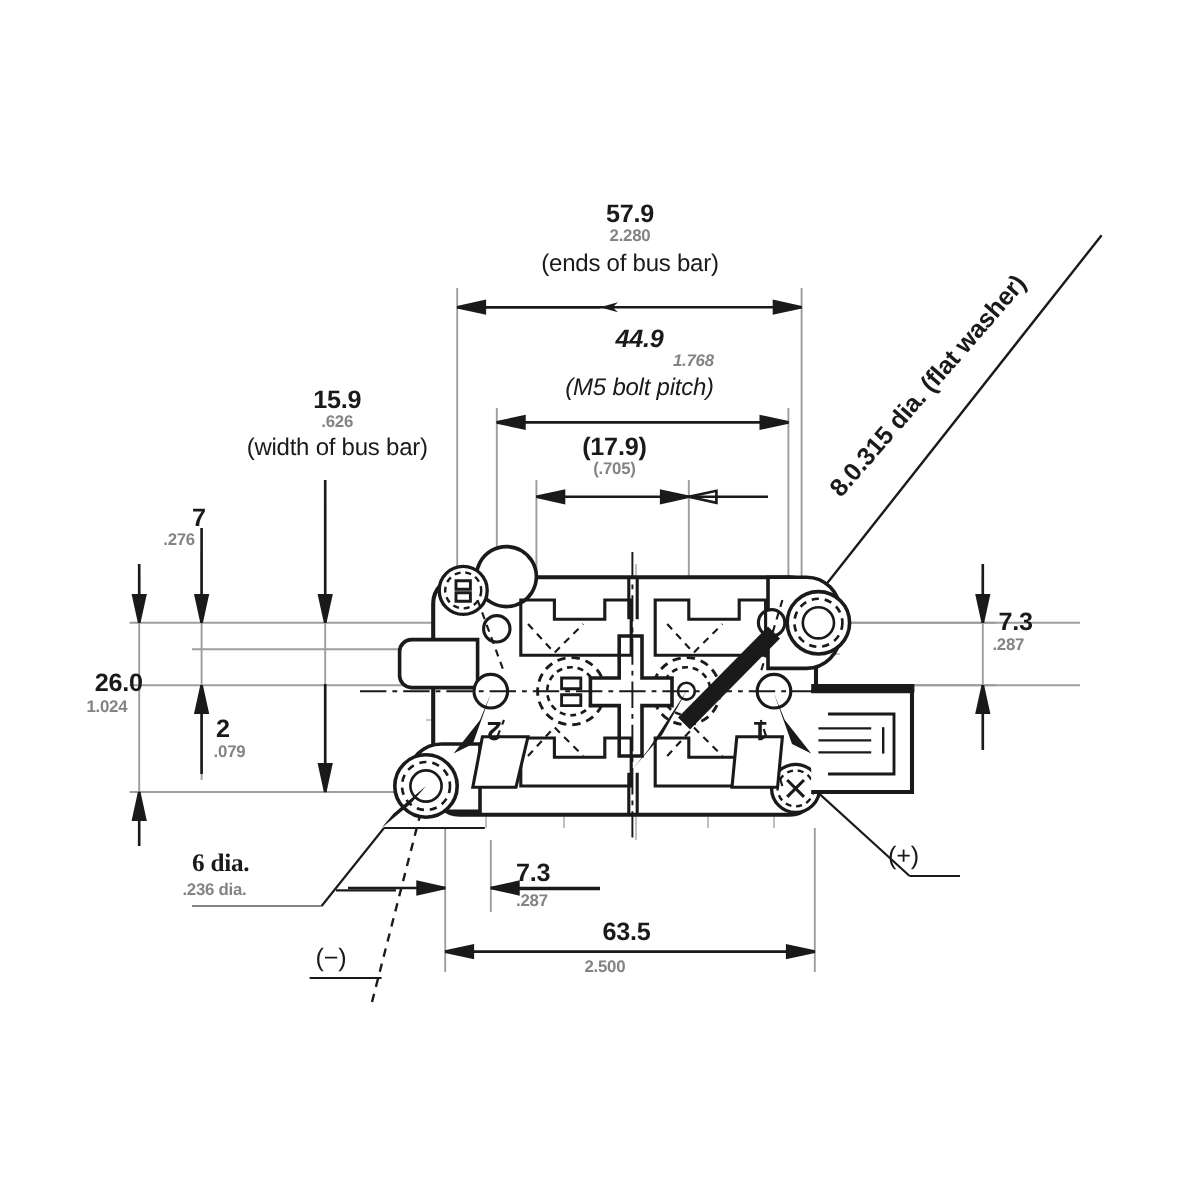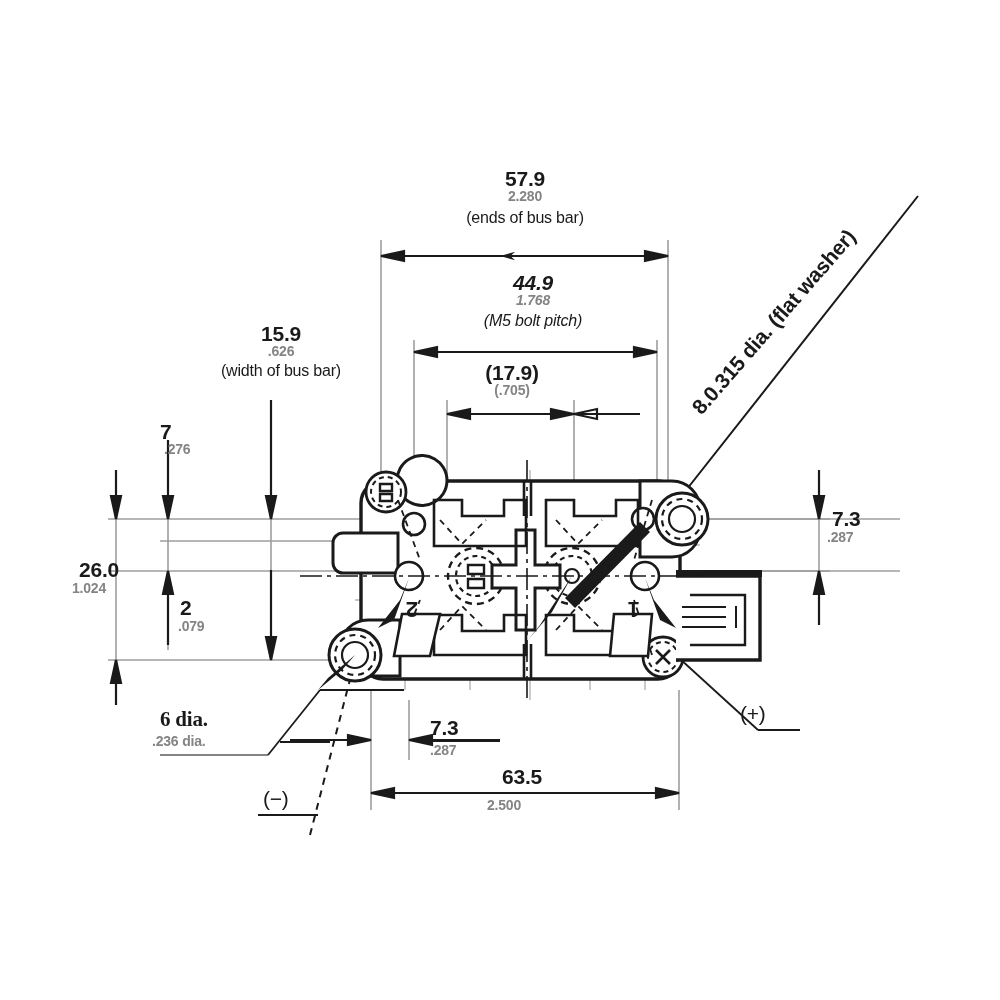--- a/index.html
+++ b/index.html
@@ -39,21 +39,21 @@
     font-size: 21px;
   }
   .inch {
     color: #848484;
     font-weight: bold;
     font-size: 14px;
   }
   .note {
     color: #1a1a1a;
     font-weight: normal;
-    font-size: 16px;
+    font-size: 20px;
   }
   .polarity {
     color: #1a1a1a;
     font-weight: normal;
     font-size: 21px;
   }
   .ctr { text-align: center; }
   .blk-center { position: absolute; transform: translateX(-50%); text-align: center; }
   .rot-label {
     position: absolute;
@@ -291,37 +291,37 @@
   </svg>
 
   <div class="blk-center" style="left:525px; top:168px;">
     <div class="dim-text mm ctr" style="position:relative;">57.9</div>
     <div class="dim-text inch ctr" style="position:relative;">2.280</div>
     <div class="dim-text note ctr" style="position:relative; margin-top:6px;">(ends of bus bar)</div>
   </div>
 
   <div class="blk-center" style="left:533px; top:272px;font-style:italic;">
     <div class="dim-text mm ctr" style="position:relative;">44.9</div>
-    <div class="dim-text inch ctr" style="position:relative;">1.768</div>
+    <div class="dim-text inch ctr" style="position:relative;text-align:right;">1.768</div>
     <div class="dim-text note ctr" style="position:relative; margin-top:5px;">(M5 bolt pitch)</div>
   </div>
 
   <div class="blk-center" style="left:512px; top:362px;">
     <div class="dim-text mm ctr" style="position:relative;">(17.9)</div>
     <div class="dim-text inch ctr" style="position:relative;">(.705)</div>
   </div>
 
   <div class="blk-center" style="left:281px; top:323px;">
     <div class="dim-text mm ctr" style="position:relative;">15.9</div>
     <div class="dim-text inch ctr" style="position:relative;">.626</div>
     <div class="dim-text note ctr" style="position:relative; margin-top:4px;">(width of bus bar)</div>
   </div>
 
   <div class="dim-text mm" style="left:160px; top:421px;">7</div>
-  <div class="dim-text inch" style="left:164px; top:442px;">.276</div>
+  <div class="dim-text inch" style="left:136px; top:442px;">.276</div>
 
   <div class="dim-text mm" style="left:79px; top:559px;">26.0</div>
   <div class="dim-text inch" style="left:72px; top:581px;">1.024</div>
 
   <div class="dim-text mm" style="left:180px; top:597px;">2</div>
   <div class="dim-text inch" style="left:178px; top:619px;">.079</div>
 
   <div class="dim-text mm" style="left:832px; top:508px;">7.3</div>
   <div class="dim-text inch" style="left:827px; top:530px;">.287</div>
 

